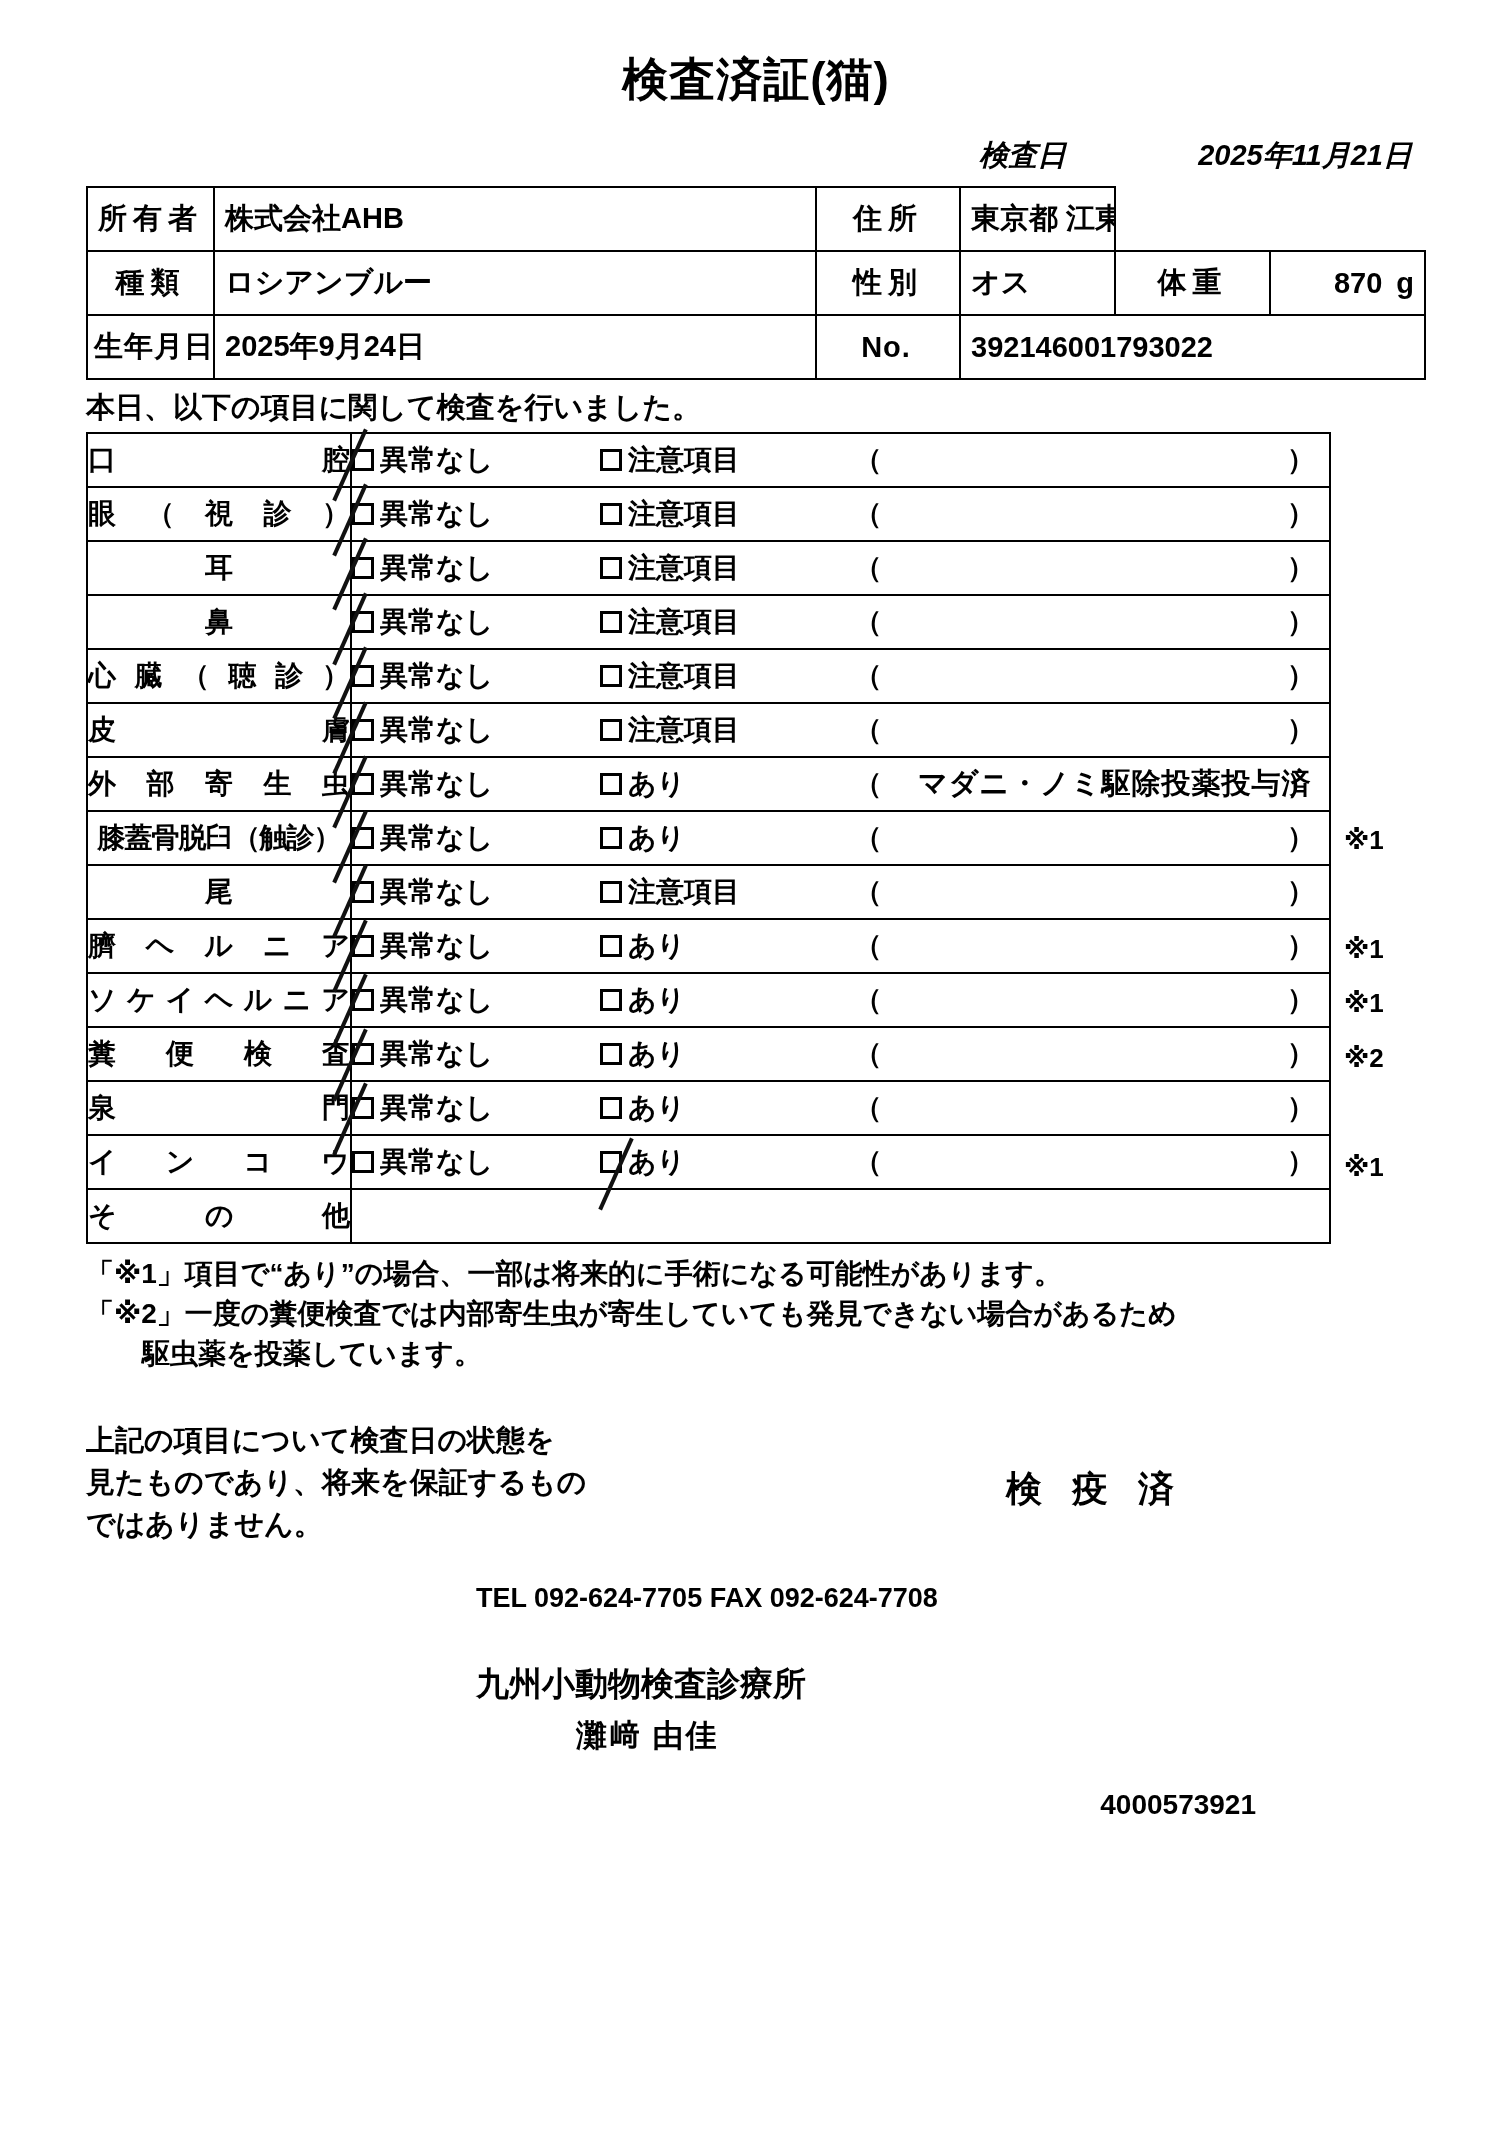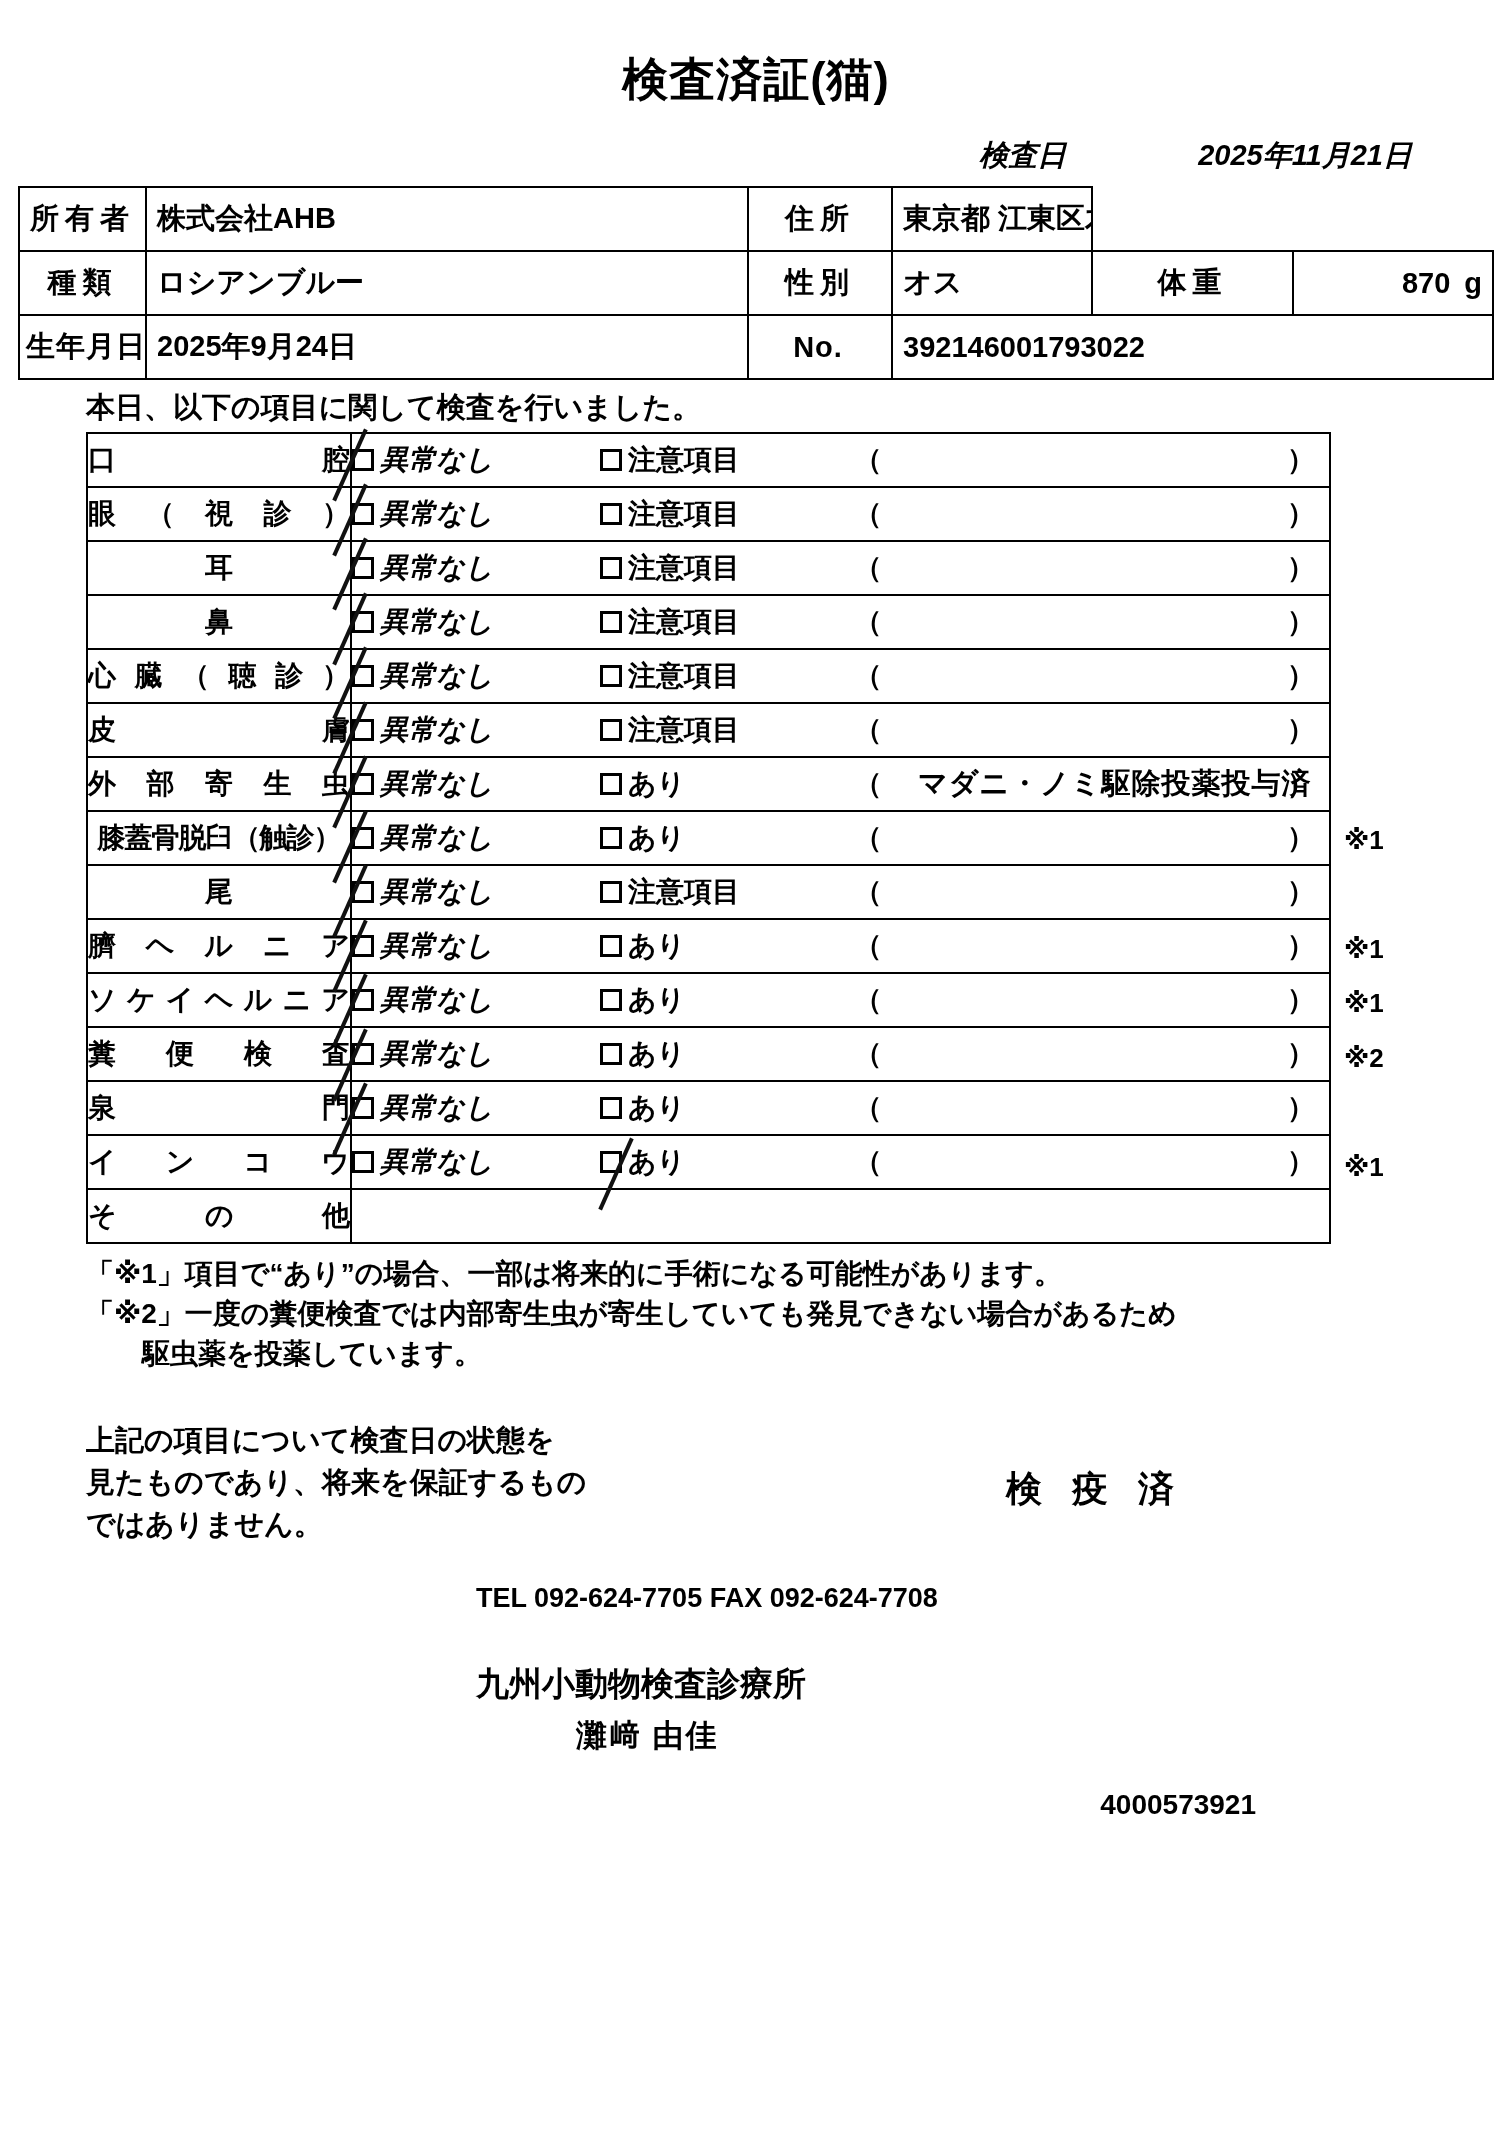--- a/index.html
+++ b/index.html
@@ -42,21 +42,21 @@
     font-weight: bold;
     font-style: italic;
   }
   .date-label { margin-right: 132px; }
   .date-value { letter-spacing: 0px; }
 
   
   .info-table {
     border-collapse: collapse;
     margin: 0 auto;
-    width: 1476px;
+    width: 1340px;
     table-layout: fixed;
   }
   .info-table td {
     border: 2.5px solid #000;
     font-size: 29px;
     font-weight: bold;
     height: 58px;
     padding: 2px 10px;
     vertical-align: middle;
     white-space: nowrap;
@@ -130,21 +130,21 @@
   }
   .box {
     display: inline-block;
     width: 22px;
     height: 22px;
     border: 3px solid #000;
     box-sizing: border-box;
     margin-right: 6px;
     flex: none;
   }
-  .opt-1 { width: 248px; font-style: italic; }
+  .opt-1 { width: 248px; }
   .opt-2 { width: 250px; }
   .paren-open { margin-left: 4px; }
   .note-text {
     margin-left: 36px;
     font-size: 29px;
     font-weight: bold;
     letter-spacing: 1px;
   }
   .paren-close {
     position: absolute;

